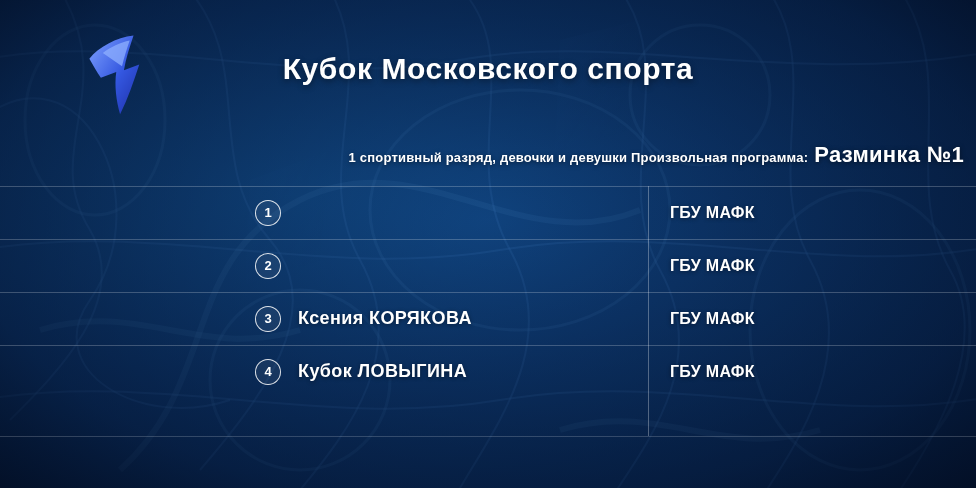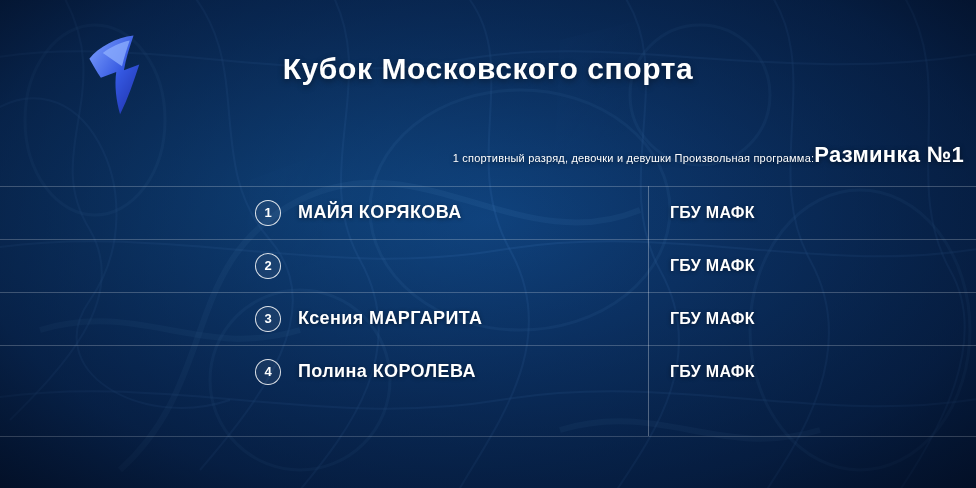--- a/index.html
+++ b/index.html
@@ -44,29 +44,30 @@
     text-shadow: 0 2px 6px rgba(0,0,0,0.45);
   }
   .subtitle-row {
     position: absolute;
     left: 0; right: 12px;
     top: 142px;
     text-align: right;
     white-space: nowrap;
   }
   .subtitle-main {
-    font-size: 11px;
-    font-weight: 400;
+    font-size: 13px;
+    font-weight: 700;
     letter-spacing: 0.2px;
     text-shadow: 0 1px 4px rgba(0,0,0,0.5);
   }
   .subtitle-strong {
     font-size: 22px;
     font-weight: 700;
     letter-spacing: 0.3px;
+    margin-left: 6px;
     text-shadow: 0 1px 5px rgba(0,0,0,0.5);
   }
   
   .table {
     position: absolute;
     left: 0; right: 0;
     top: 186px;
     height: 250px;
   }
   .vrule {
@@ -185,39 +186,38 @@
   <div class="subtitle-row">
     <span class="subtitle-main">1 спортивный разряд, девочки и девушки Произвольная программа:</span><span class="subtitle-strong">Разминка №1</span>
   </div>
 
   <div class="table">
     <div class="vrule"></div>
 
     <div class="row">
       <div class="hline"></div>
       <div class="num">1</div>
-      <div class="name">МАЙЯ КОРЯКОВА</div>
       <div class="club">ГБУ МАФК</div>
     </div>
 
     <div class="row">
       <div class="hline"></div>
       <div class="num">2</div>
       <div class="club">ГБУ МАФК</div>
     </div>
 
     <div class="row">
       <div class="hline"></div>
       <div class="num">3</div>
-      <div class="name">Ксения  МАРГАРИТА</div>
+      <div class="name">Ксения  КОРЯКОВА</div>
       <div class="club">ГБУ МАФК</div>
     </div>
 
     <div class="row">
       <div class="hline"></div>
       <div class="num">4</div>
-      <div class="name">Полина  КОРОЛЕВА</div>
+      <div class="name">Кубок  ЛОВЫГИНА</div>
       <div class="club">ГБУ МАФК</div>
     </div>
   </div>
 
   <div class="bottom-line"></div>
 </div>
 
 </body></html>

